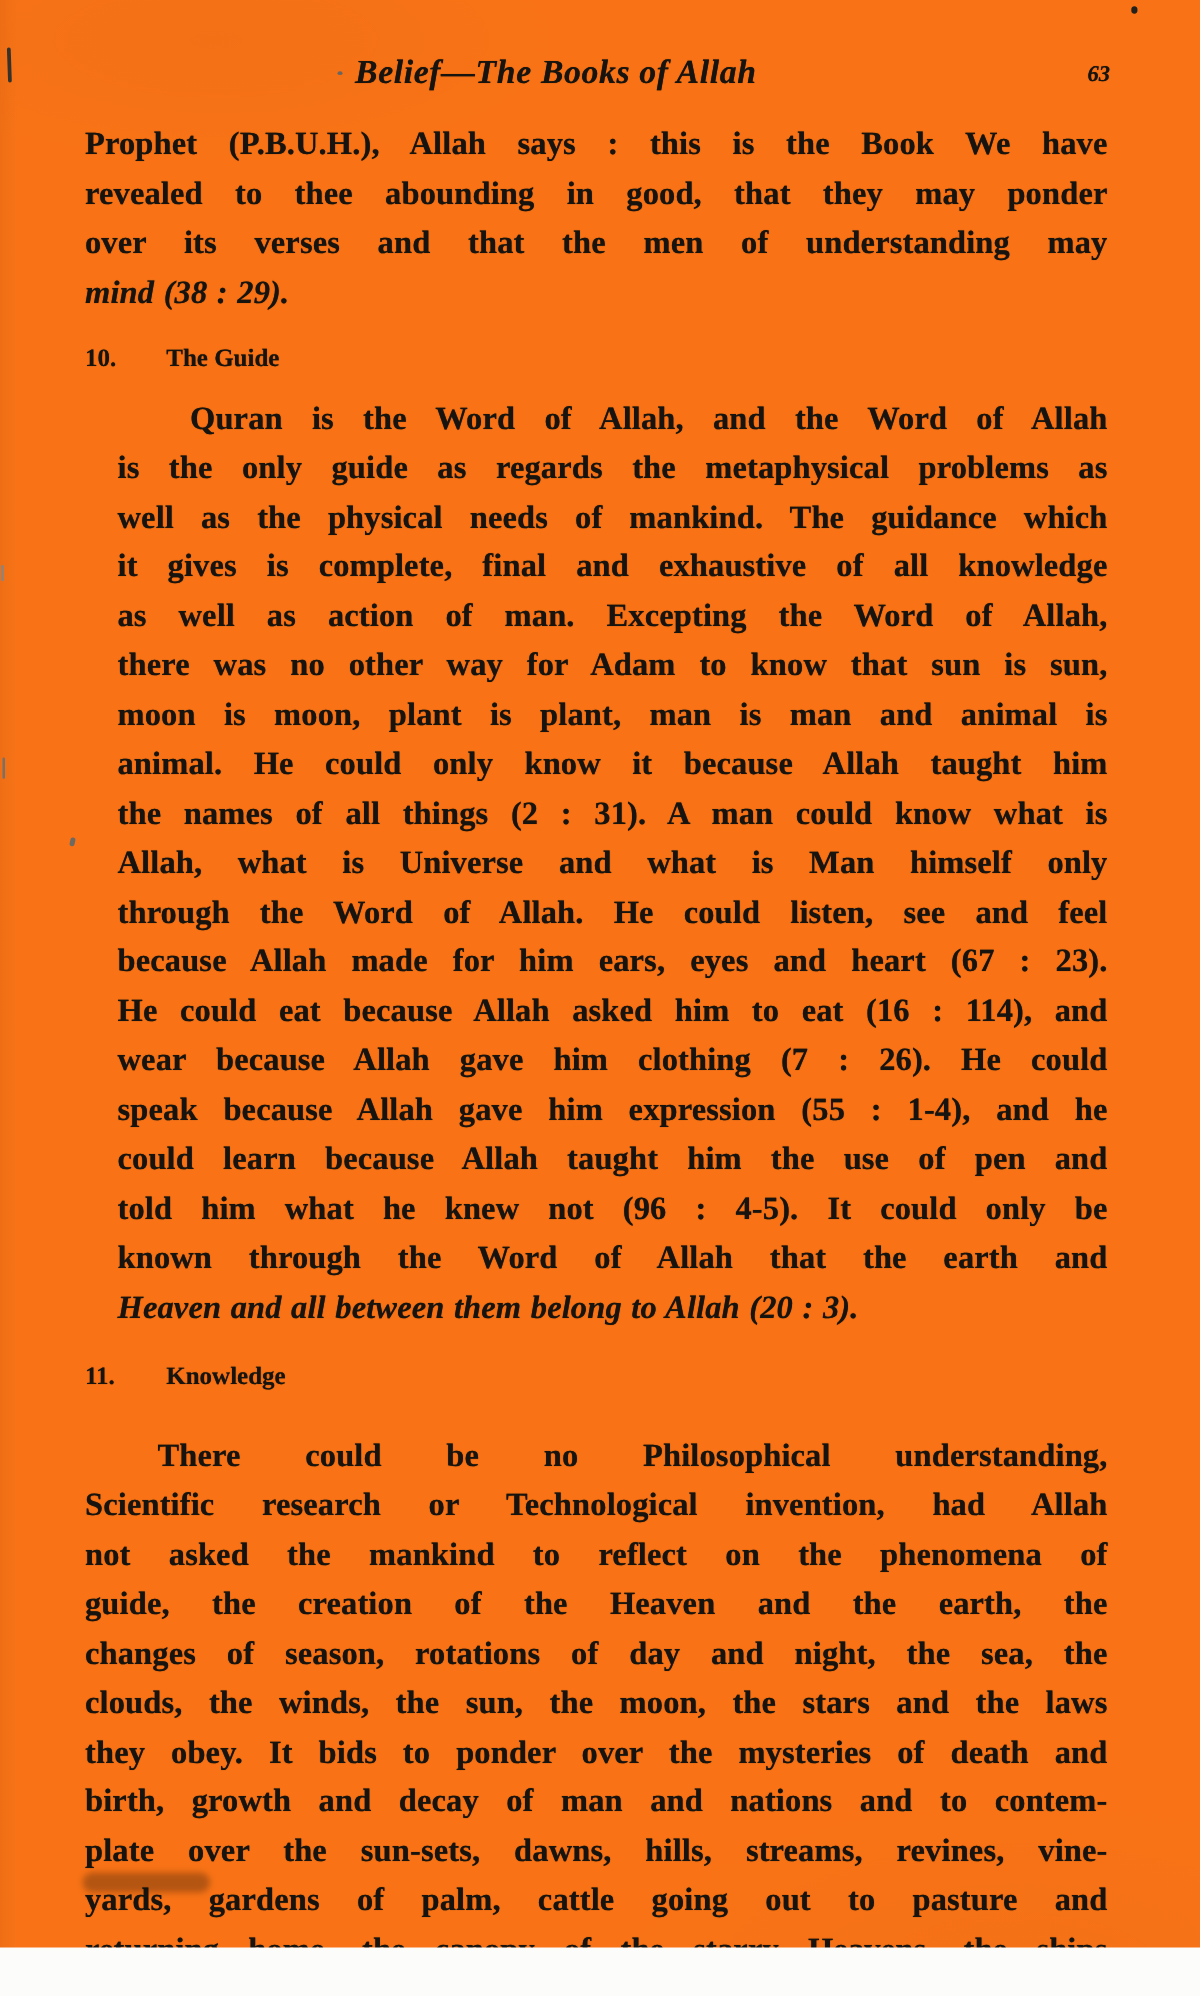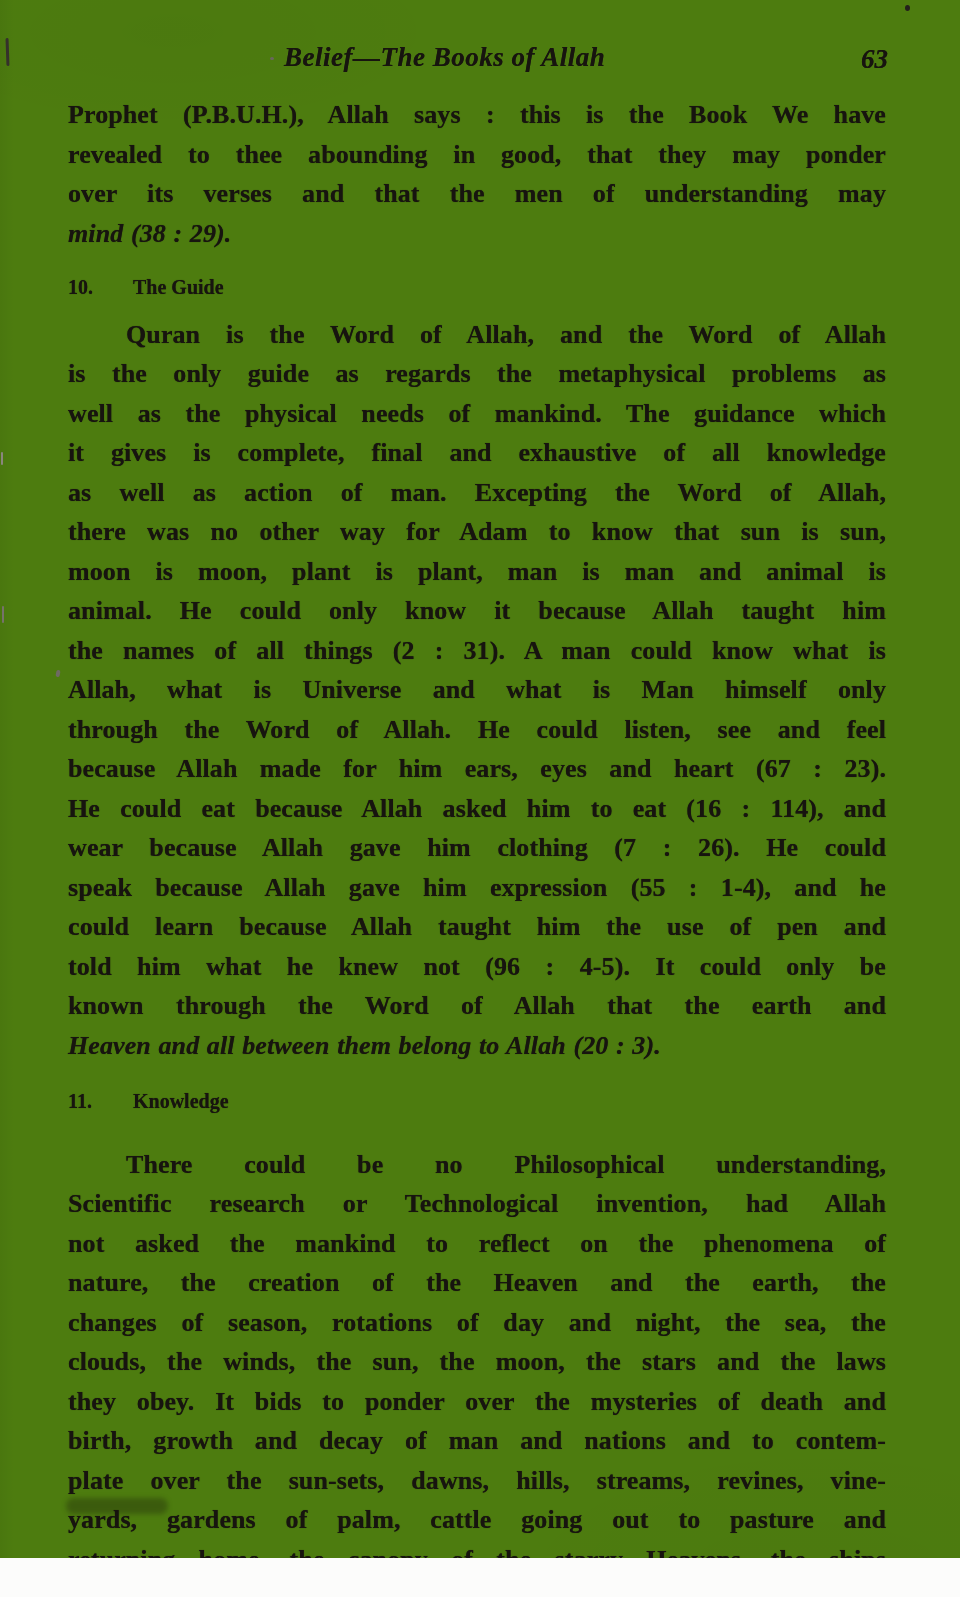--- a/index.html
+++ b/index.html
@@ -1,53 +1,53 @@
 <!DOCTYPE html>
 <html><head>
 <meta charset="utf-8">
 <style>
   html,body{margin:0;padding:0;background:#e8e8e8;}
   .page{
     position:relative;width:960px;height:1597px;margin:0 auto;
-    background:#4d7c0f;overflow:hidden;
+    background:#f97316;overflow:hidden;
     font-family:"Liberation Serif","DejaVu Serif",serif;
     color:#17140f;
   }
   
   .edge-shade{
     position:absolute;inset:0;pointer-events:none;
     background:
       linear-gradient(90deg,rgba(0,0,0,0.045),rgba(0,0,0,0) 14px),
       linear-gradient(0deg,rgba(0,0,0,0.02),rgba(0,0,0,0) 30px),
       radial-gradient(ellipse 420px 150px at 18% 2%,rgba(0,0,0,0.025),rgba(0,0,0,0) 70%),
       radial-gradient(ellipse 500px 220px at 85% 99%,rgba(0,0,0,0.02),rgba(0,0,0,0) 70%);
   }
   .running-head{
     position:absolute;top:40px;left:70px;width:818px;height:36px;
     font-style:italic;font-weight:bold;font-size:27px;line-height:34px;
     text-shadow:0 0 0.6px rgba(23,20,15,0.85);
   }
   .head-title{position:absolute;left:214px;top:0;letter-spacing:0.5px;}
-  .page-num{position:absolute;right:0;top:2px;font-size:27px;}
+  .page-num{position:absolute;right:0;top:2px;font-size:18px;}
   .head-dot{position:absolute;left:200px;top:17px;width:4px;height:3px;background:#6a665f;border-radius:50%;}
   .page-body{position:absolute;left:68px;top:95px;width:818px;}
   .paragraph{margin:0;}
   .line{
     font-size:26px;line-height:39.5px;font-weight:bold;
     letter-spacing:0.1px;word-spacing:1px;
     text-align:justify;text-align-last:justify;
     text-shadow:0 0 0.7px rgba(23,20,15,0.8);
   }
   .line.indent{padding-left:58px;}
   .line.flush{text-align-last:left;font-style:italic;}
   .heading{font-size:20px;line-height:39.5px;font-weight:bold;text-shadow:0 0 0.7px rgba(23,20,15,0.8);}
   .heading.h10{margin-top:15px;}
   .heading.h11{margin-top:17px;}
   .para-1{margin-top:0;}
-  .para-2{margin-top:7px;}
+  .para-2{margin-top:7px;margin-left:26px;}
   .para-3{margin-top:23px;}
   .h-num{display:inline-block;width:65px;}
   .tick1{position:absolute;left:6px;top:38px;width:3px;height:28px;background:#35312b;border-radius:2px;transform:rotate(-2deg);}
   .dot-top{position:absolute;left:905px;top:5px;width:5px;height:6px;background:#24211c;border-radius:50%;}
   .tick2{position:absolute;left:1px;top:452px;width:2px;height:13px;background:#8a867e;border-radius:1px;}
   .tick3{position:absolute;left:2px;top:606px;width:2px;height:17px;background:#76726a;border-radius:1px;}
   .mark-q{position:absolute;left:56px;top:670px;width:4px;height:7px;background:#6e6a62;border-radius:2px;transform:rotate(12deg);}
   .smudge{
     position:absolute;left:66px;top:1498px;width:102px;height:16px;
     background:rgba(20,16,10,0.30);filter:blur(2.5px);border-radius:8px;pointer-events:none;
@@ -93,21 +93,21 @@
         <div class="line">could learn because Allah taught him the use of pen and</div>
         <div class="line">told him what he knew not (96 : 4-5). It could only be</div>
         <div class="line">known through the Word of Allah that the earth and</div>
         <div class="line flush">Heaven and all between them belong to Allah (20 : 3).</div>
       </div>
       <div class="heading h11"><span class="h-num">11.</span><span class="h-title">Knowledge</span></div>
       <div class="paragraph para-3">
         <div class="line indent">There could be no Philosophical understanding,</div>
         <div class="line">Scientific research or Technological invention, had Allah</div>
         <div class="line">not asked the mankind to reflect on the phenomena of</div>
-        <div class="line">nature, the creation of the Heaven and the earth, the</div>
+        <div class="line">guide, the creation of the Heaven and the earth, the</div>
         <div class="line">changes of season, rotations of day and night, the sea, the</div>
         <div class="line">clouds, the winds, the sun, the moon, the stars and the laws</div>
         <div class="line">they obey. It bids to ponder over the mysteries of death and</div>
         <div class="line">birth, growth and decay of man and nations and to contem-</div>
         <div class="line">plate over the sun-sets, dawns, hills, streams, revines, vine-</div>
         <div class="line">yards, gardens of palm, cattle going out to pasture and</div>
         <div class="line">returning home, the canopy of the starry Heavens, the ships</div>
       </div>
     </div>
 

